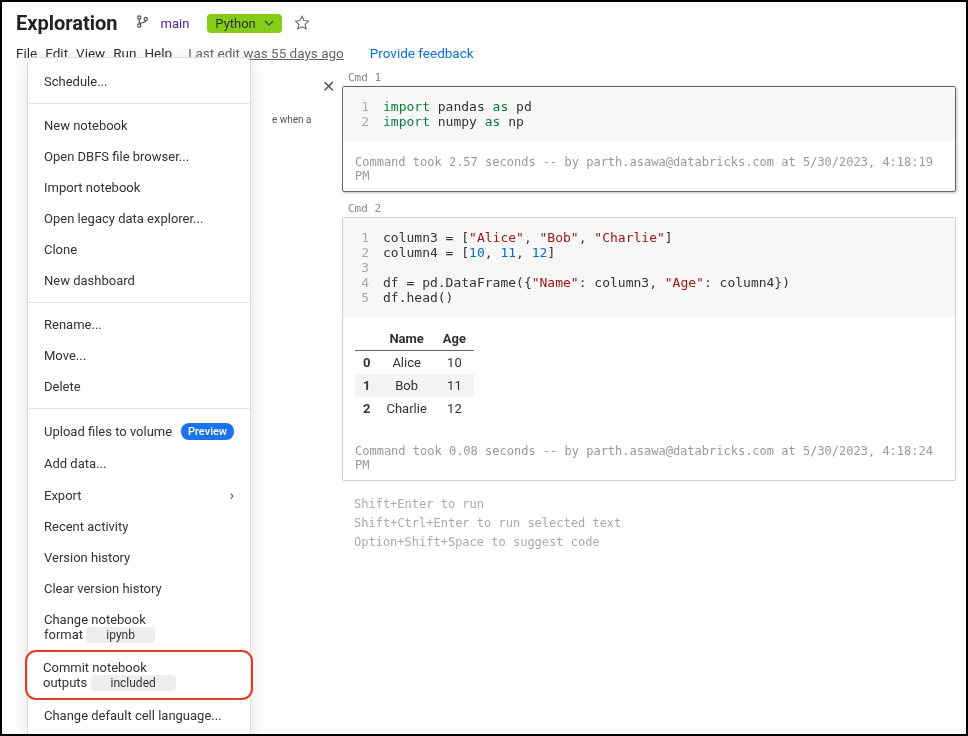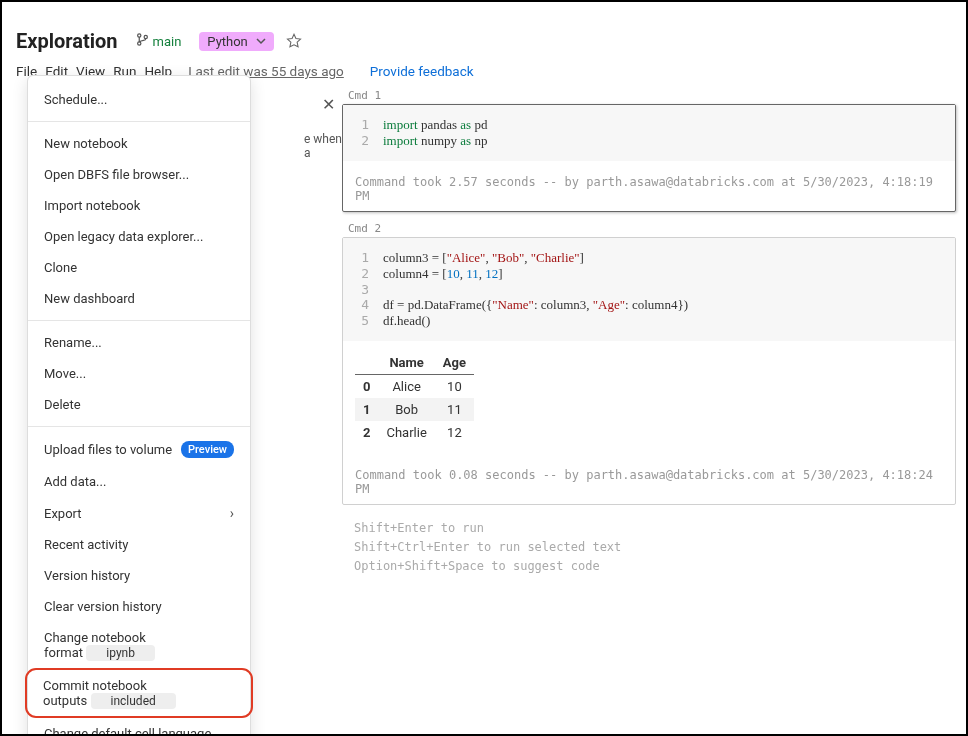--- a/index.html
+++ b/index.html
@@ -8,43 +8,43 @@
     font-size: 13px;
     color: #333;
     background: #fff;
     width: 968px;
     height: 736px;
     border: 2px solid #000;
     position: relative;
     overflow: hidden;
   }
   .header {
-    padding: 27px 14px 4px 14px;
+    padding: 9px 14px 4px 14px;
     display: flex;
     align-items: center;
     gap: 12px;
   }
   .title {
     font-size: 20px;
     font-weight: 700;
     color: #222;
   }
   .branch {
     display: inline-flex;
     align-items: center;
-    gap: 4px;
-    font-size: 13px;
-    color: #15803d;
+    gap: 12px;
+    font-size: 13px;
+    color: #4c1d95;
     padding: 2px 6px;
   }
   .lang-select {
     display: inline-flex;
     align-items: center;
     gap: 8px;
-    background: #f0abfc;
+    background: #84cc16;
     border-radius: 4px;
     padding: 2px 8px;
     font-size: 13px;
     color: #333;
   }
   .star-icon svg { display: block; }
   .menubar {
     display: flex;
     align-items: center;
     gap: 8px;
@@ -70,24 +70,23 @@
     top: 8px;
     color: #555;
     font-size: 16px;
     cursor: pointer;
     z-index: 3;
   }
   .bg-text {
     position: absolute;
     top: 45px;
     left: 270px;
-    font-size: 12px;
+    font-size: 10px;
     color: #555;
     z-index: 1;
-    margin-left: 32px;
   }
   .dropdown {
     position: absolute;
     top: -12px;
     left: 25px;
     width: 224px;
     background: #fff;
     border: 1px solid #ddd;
     border-radius: 6px;
     box-shadow: 0 4px 16px rgba(0,0,0,0.12);
@@ -149,21 +148,21 @@
   .code-line {
     display: flex;
   }
   .ln {
     width: 40px;
     text-align: right;
     padding-right: 14px;
     color: #aaa;
     user-select: none;
   }
-  .cl { white-space: pre; font-family: Liberation Serif, serif; }
+  .cl { white-space: pre; }
   .kw { color: #0b7c3c; font-weight: 500; }
   .str { color: #a31515; }
   .num { color: #0070c1; }
   .cmd-status {
     font-family: "SF Mono", Menlo, Consolas, monospace;
     font-size: 12px;
     color: #999;
     padding: 14px 12px 8px 12px;
   }
   .df-output {

